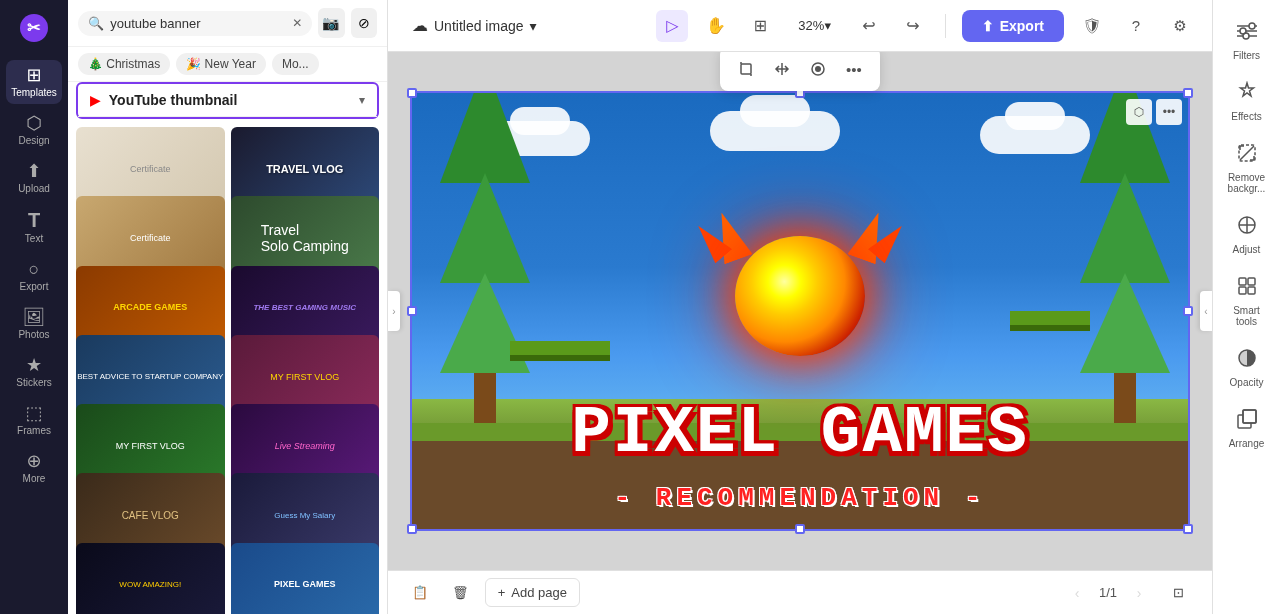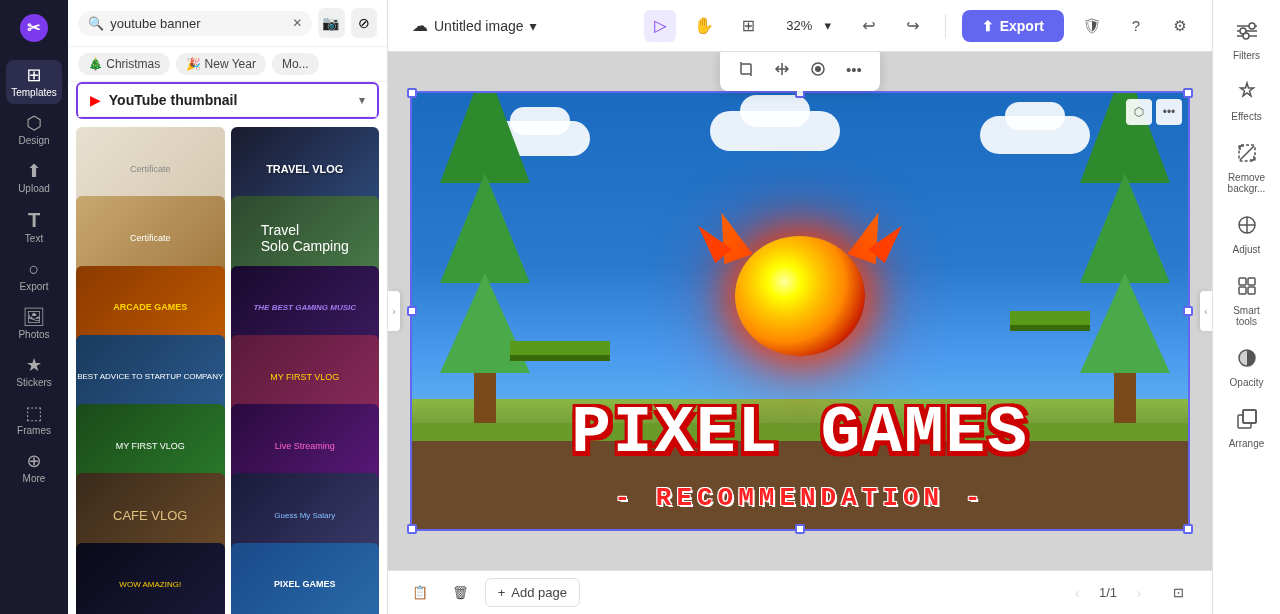--- a/index.html
+++ b/index.html
@@ -140,21 +140,21 @@
       cursor: pointer; padding: 4px 8px; border-radius: 6px; border: none; background: transparent;
     }
     .topbar-sep { flex: 1; }
     .tool-btn {
       width: 32px; height: 32px; border-radius: 6px; border: none; background: transparent;
       cursor: pointer; display: flex; align-items: center; justify-content: center;
       font-size: 16px; color: #555;
     }
     .tool-btn.active { background: #ede9ff; color: #7c3aed; }
     .zoom-btn {
-      display: flex; align-items: flex-start; gap: 12px;
+      display: flex; align-items: flex-start; gap: 0;
       padding: 4px 10px; border-radius: 6px; border: none; background: transparent;
       cursor: pointer; font-size: 13px; color: #333;
     }
     .export-btn {
       background: #6366f1; color: #fff; border: none; border-radius: 8px;
       padding: 8px 20px; font-size: 14px; font-weight: 600; cursor: pointer;
       display: flex; align-items: center; gap: 6px;
     }
     .topbar-icon-btn {
       width: 32px; height: 32px; border-radius: 50%; border: none; background: transparent;
@@ -427,24 +427,24 @@
     <div class="template-card tc-startup">
       <span style="font-size:8px;color:#fff;text-align:center;">BEST ADVICE TO STARTUP COMPANY</span>
     </div>
     <div class="template-card tc-vlog">
       <span style="font-size:9px;color:#ffd700;text-align:center;">MY FIRST VLOG</span>
     </div>
     <div class="template-card tc-myfirst">
       <span style="font-size:9px;color:#fff;text-align:center;">MY FIRST VLOG</span>
     </div>
     <div class="template-card tc-live">
-      <span style="font-size:9px;color:#ff66cc;text-align:center;">Live Streaming</span>
+      <span style="font-size:9px;color:#ff66cc;text-align:center;font-style:italic;">Live Streaming</span>
     </div>
     <div class="template-card tc-cafe">
-      <span style="font-size:13px;color:#e0c080;">CAFE VLOG</span>
+      <span style="font-size:10px;color:#e0c080;">CAFE VLOG</span>
     </div>
     <div class="template-card tc-salary">
       <span style="font-size:8px;color:#80c0ff;text-align:center;">Guess My Salary</span>
     </div>
     <div class="template-card tc-wow">
       <span style="font-size:8px;color:#ffcc00;text-align:center;">WOW AMAZING!</span>
     </div>
     <div class="template-card tc-pixel">
       <span style="font-size:9px;font-weight:bold;color:#fff;text-align:center;">PIXEL GAMES</span>
     </div>

